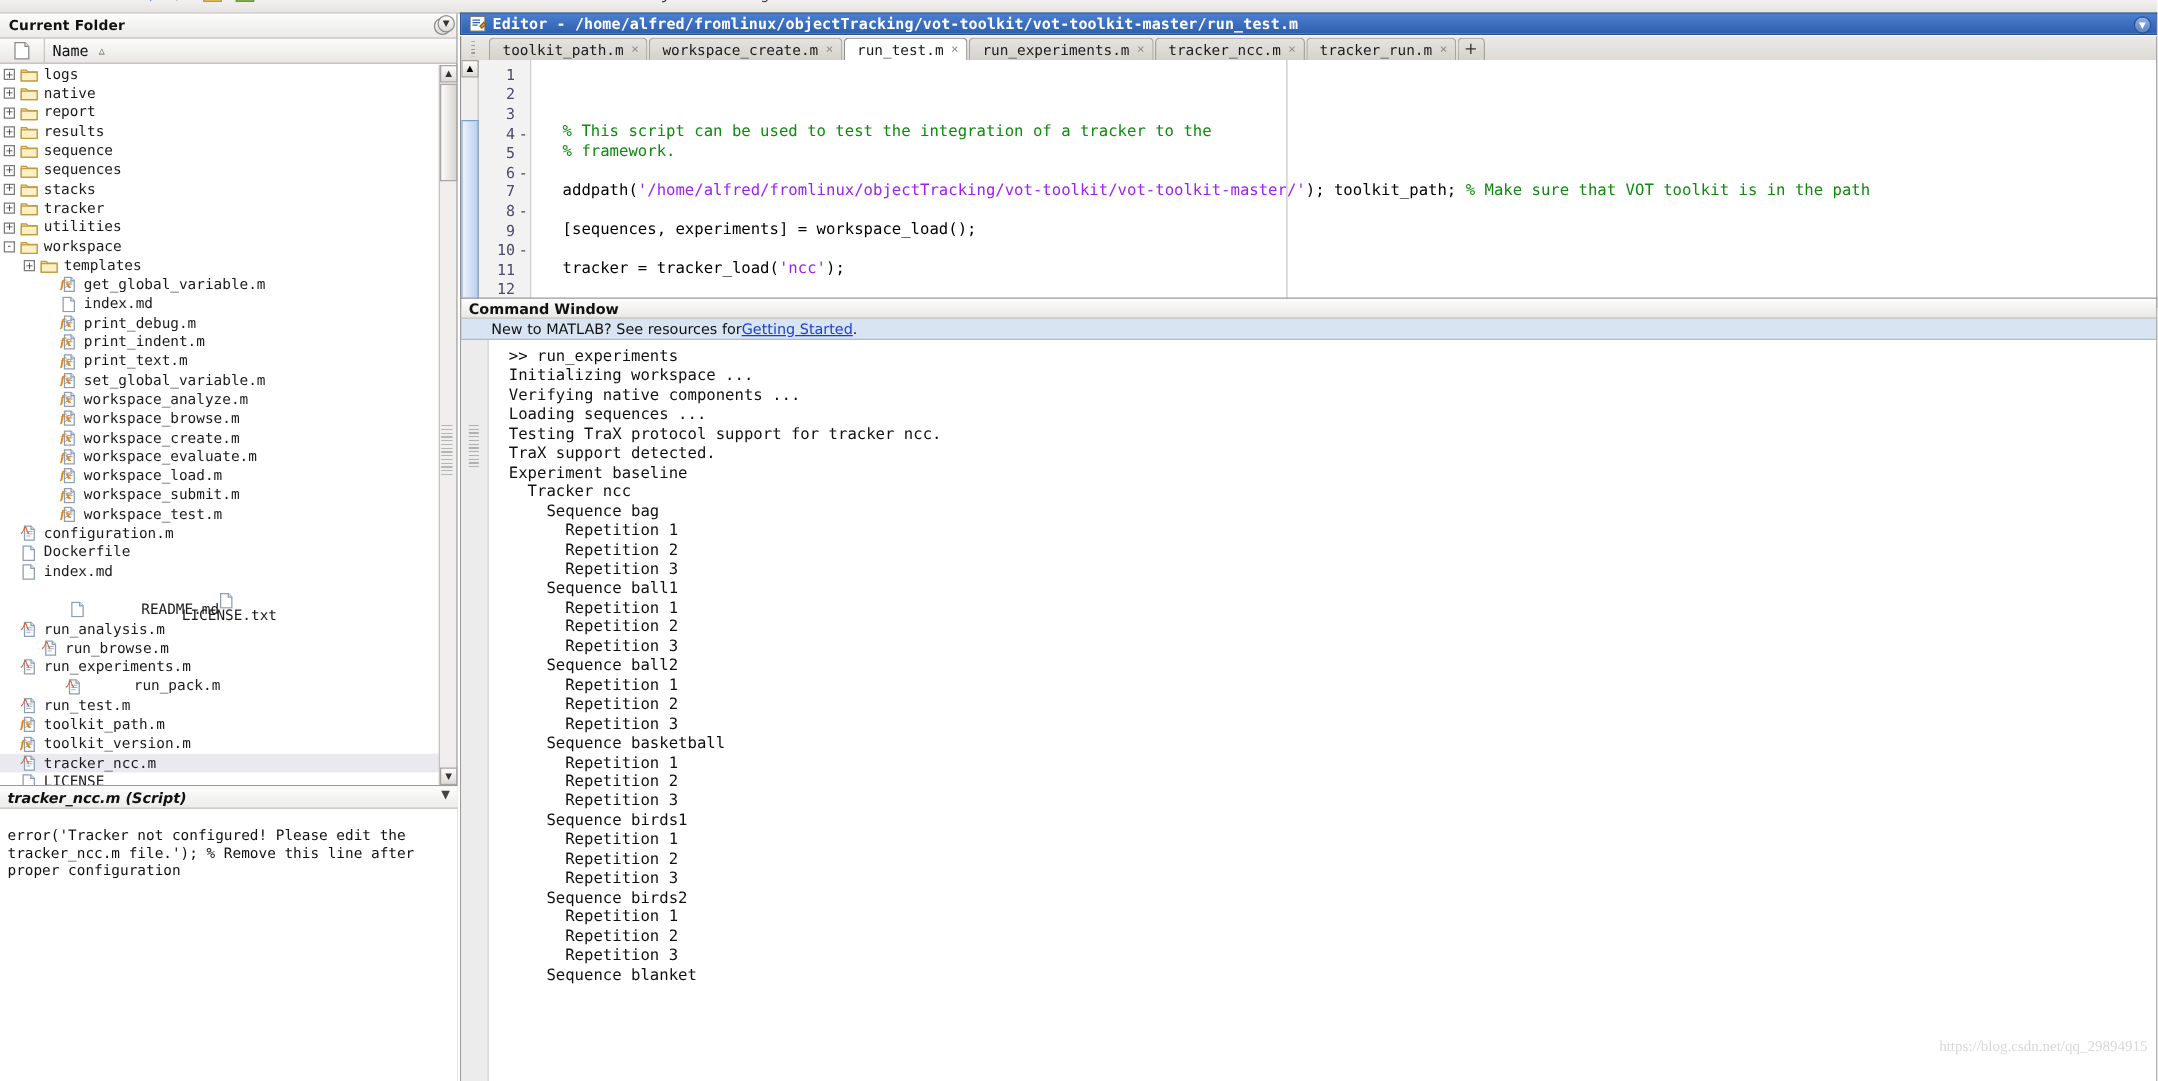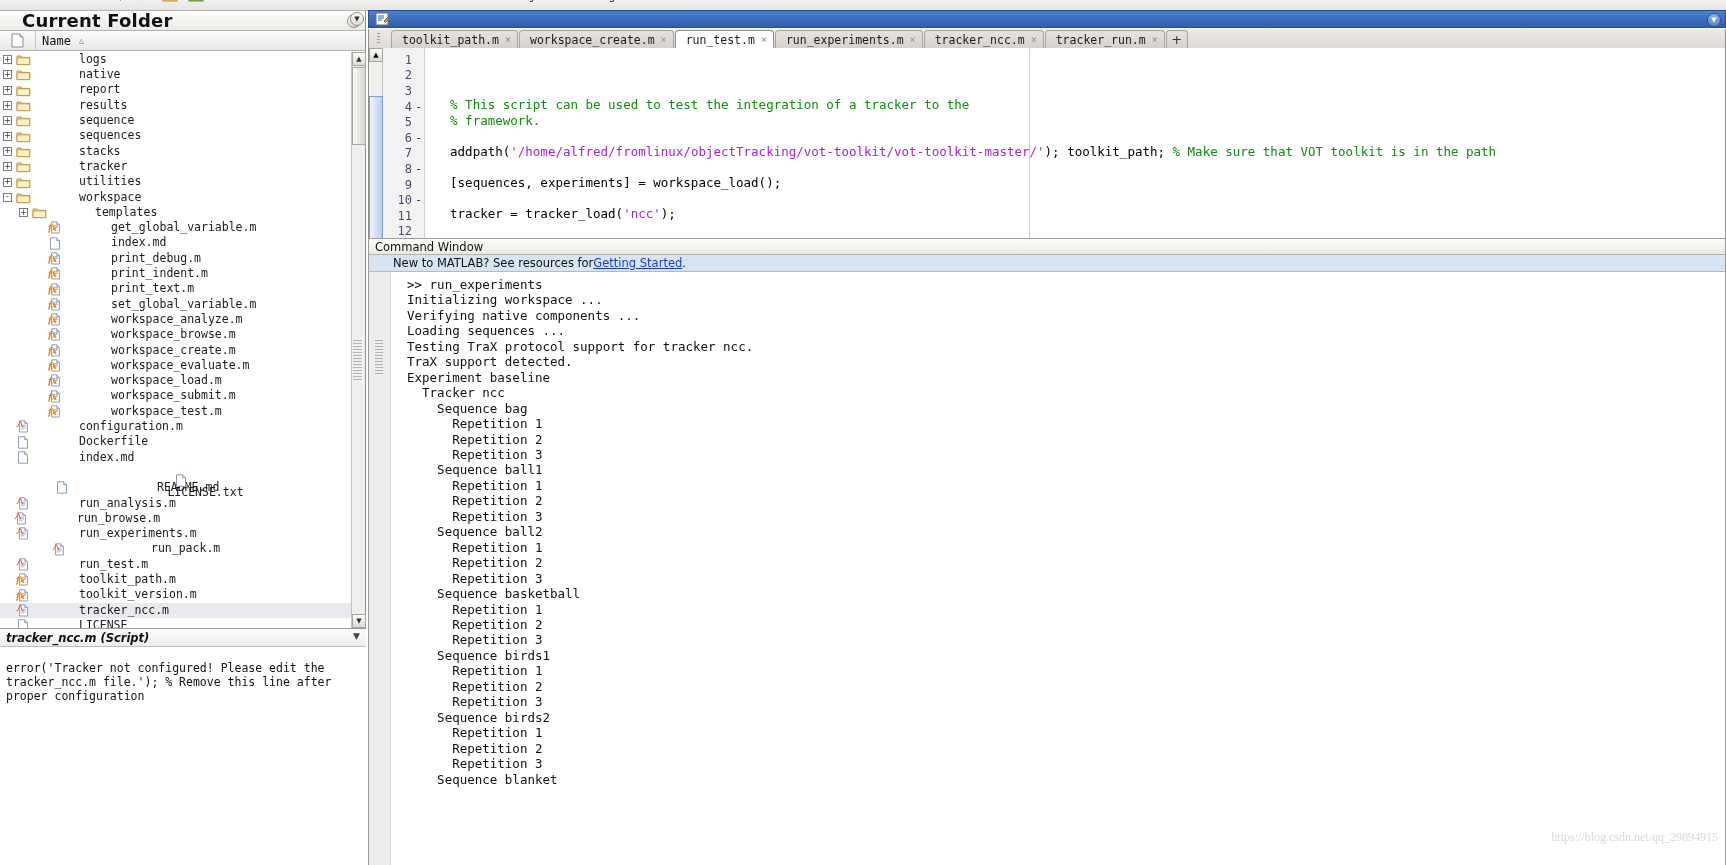--- a/index.html
+++ b/index.html
@@ -34,22 +34,22 @@
   .cf-panel {
     position: absolute; left: 0; top: 11px; width: 366px; height: 854px;
     background: #fff; border-right: 1px solid #8e8e8e;
   }
   .cf-title {
     height: 20px; background: linear-gradient(#fcfcfc, #ebeae8);
     border-bottom: 1px solid #b5b2ad;
     display: flex; align-items: center; position: relative;
   }
   .cf-title-text {
-    font-family: "DejaVu Sans", sans-serif; font-size: 18px; font-weight: bold;
-    padding-left: 22px; color: #111; letter-spacing: .2px;
+    font-family: "DejaVu Sans", sans-serif; font-size: 11px; font-weight: bold;
+    padding-left: 7px; color: #111; letter-spacing: .2px;
   }
   .panel-menu-btn {
     position: absolute; right: 4px; top: 3px; width: 14px; height: 14px;
     border-radius: 50%; border: 1px solid #8c8c8c;
     background: linear-gradient(#fdfdfd,#dedad4);
     display: flex; align-items: center; justify-content: center;
     font-size: 7px; color: #333; line-height: 1;
   }
   .cf-colhdr {
     height: 20px; background: linear-gradient(#fbfbfb, #e9e8e5);
@@ -79,21 +79,21 @@
   }
   .trow.sel { background: #ebe9f0; }
   .expander {
     width: 9px; height: 9px; border: 1px solid #7b7b7b; background: #fff;
     display: inline-flex; align-items: center; justify-content: center;
     font-size: 8px; line-height: 1; color: #333; margin-right: 4px;
     flex: 0 0 auto; font-family: "DejaVu Sans", sans-serif;
   }
   .expander.none { border: none; background: none; }
   .ico { width: 15px; height: 13px; margin-right: 4px; flex: 0 0 auto; position: relative; }
-  .lbl { line-height: 1; margin-left: 44px; }
+  .lbl { line-height: 1; }
 
   
   .cf-scroll {
     position: absolute; right: 0px; top: 41px; width: 14px; bottom: 237px;
     background: #f0efed; border-left: 1px solid #c4c1bc;
   }
   .cf-scroll .sb-up, .cf-scroll .sb-dn {
     width: 14px; height: 14px; background: linear-gradient(#fcfcfc,#dedbd6);
     border: 1px solid #a9a6a1; display:flex; align-items:center; justify-content:center;
     font-size: 7px; color:#333;
@@ -226,21 +226,21 @@
   }
 
   
   .cw-wrap { position: absolute; left: 368px; top: 238px; right: 0; bottom: 0; }
   .cw-title {
     height: 17px; background: linear-gradient(#fdfdfd,#e9e8e5);
     border: 1px solid #9b9b9b; border-bottom: 1px solid #b5b2ad;
     display: flex; align-items: center;
   }
   .cw-title-text {
-    font-family: "DejaVu Sans", sans-serif; font-size: 11.5px; font-weight: normal;
+    font-family: "DejaVu Sans", sans-serif; font-size: 11.5px; font-weight: bold;
     padding-left: 6px; color: #111;
   }
   .cw-banner {
     position: absolute; left: 0; top: 17px; right: 0; height: 17px;
     background: #d9e4f2; border-left: 1px solid #9b9b9b; border-right: 1px solid #9b9b9b;
     border-bottom: 1px solid #a9bcd6;
     display: flex; align-items: center;
     font-family: "DejaVu Sans", sans-serif; font-size: 11.5px; color: #111;
     padding-left: 24px;
   }
@@ -589,21 +589,21 @@
         <div class="trow" style="padding-left: 3px;">
           <span class="expander none"></span>
           <span class="ico"><svg width="15" height="13" viewBox="0 0 15 13">
               <path d="M3.6 0.8 h5.2 l2.6 2.6 v8.6 h-7.8 z" fill="#ffffff" stroke="#8d9db5"></path>
               <path d="M8.8 0.8 v2.6 h2.6" fill="#dde6f2" stroke="#8d9db5"></path>
               <path d="M5 5.2 h5 M5 7 h5 M5 8.8 h3.4" stroke="#9ab0cf" stroke-width="0.9"></path>
               <path d="M0.6 6.2 C2.6 6.2 2.8 1.2 4.4 1.2 C5.8 1.2 5.6 6 7.2 6 L7.2 7 C5 7 5.2 2.4 4.3 2.4 C3.2 2.4 3 7.2 0.6 7.2 Z" fill="#d9541e"></path>
             </svg></span>
           <span class="lbl">run_analysis.m</span>
         </div>
-        <div class="trow" style="padding-left: 1px;">
+        <div class="trow" style="padding-left: 20px;">
           <span class="expander none"></span>
           <span class="ico"><svg width="15" height="13" viewBox="0 0 15 13">
               <path d="M3.6 0.8 h5.2 l2.6 2.6 v8.6 h-7.8 z" fill="#ffffff" stroke="#8d9db5"></path>
               <path d="M8.8 0.8 v2.6 h2.6" fill="#dde6f2" stroke="#8d9db5"></path>
               <path d="M5 5.2 h5 M5 7 h5 M5 8.8 h3.4" stroke="#9ab0cf" stroke-width="0.9"></path>
               <path d="M0.6 6.2 C2.6 6.2 2.8 1.2 4.4 1.2 C5.8 1.2 5.6 6 7.2 6 L7.2 7 C5 7 5.2 2.4 4.3 2.4 C3.2 2.4 3 7.2 0.6 7.2 Z" fill="#d9541e"></path>
             </svg></span>
           <span class="lbl">run_browse.m</span>
         </div>
         <div class="trow" style="padding-left: 3px;">
@@ -699,20 +699,21 @@
     </div>
 
     <div class="ed-titlebar">
       <span class="ed-doc-ico">
         <svg width="14" height="14" viewBox="0 0 14 14">
             <rect x="1" y="1" width="12" height="12" fill="#fdfdf4" stroke="#6d6d6d"></rect>
             <path d="M3 4 h6 M3 6 h6 M3 8 h4" stroke="#2a64b5" stroke-width="1"></path>
             <path d="M9 9 l3 -3 l1.5 1.5 l-3 3 z" fill="#e0a22c" stroke="#8d5f10"></path>
           </svg>
       </span>
+      <span class="ed-title-text">Editor - /home/alfred/fromlinux/objectTracking/vot-toolkit/vot-toolkit-master/run_test.m</span>
       <span class="ed-win-btn">▼</span>
     </div>
 
     <div class="ed-tabs" id="edtabs">
       <span class="tab-grip"></span>
     <span class="etab">
           <span>toolkit_path.m</span>
           <span class="x">×</span>
         </span>
         <span class="etab">

